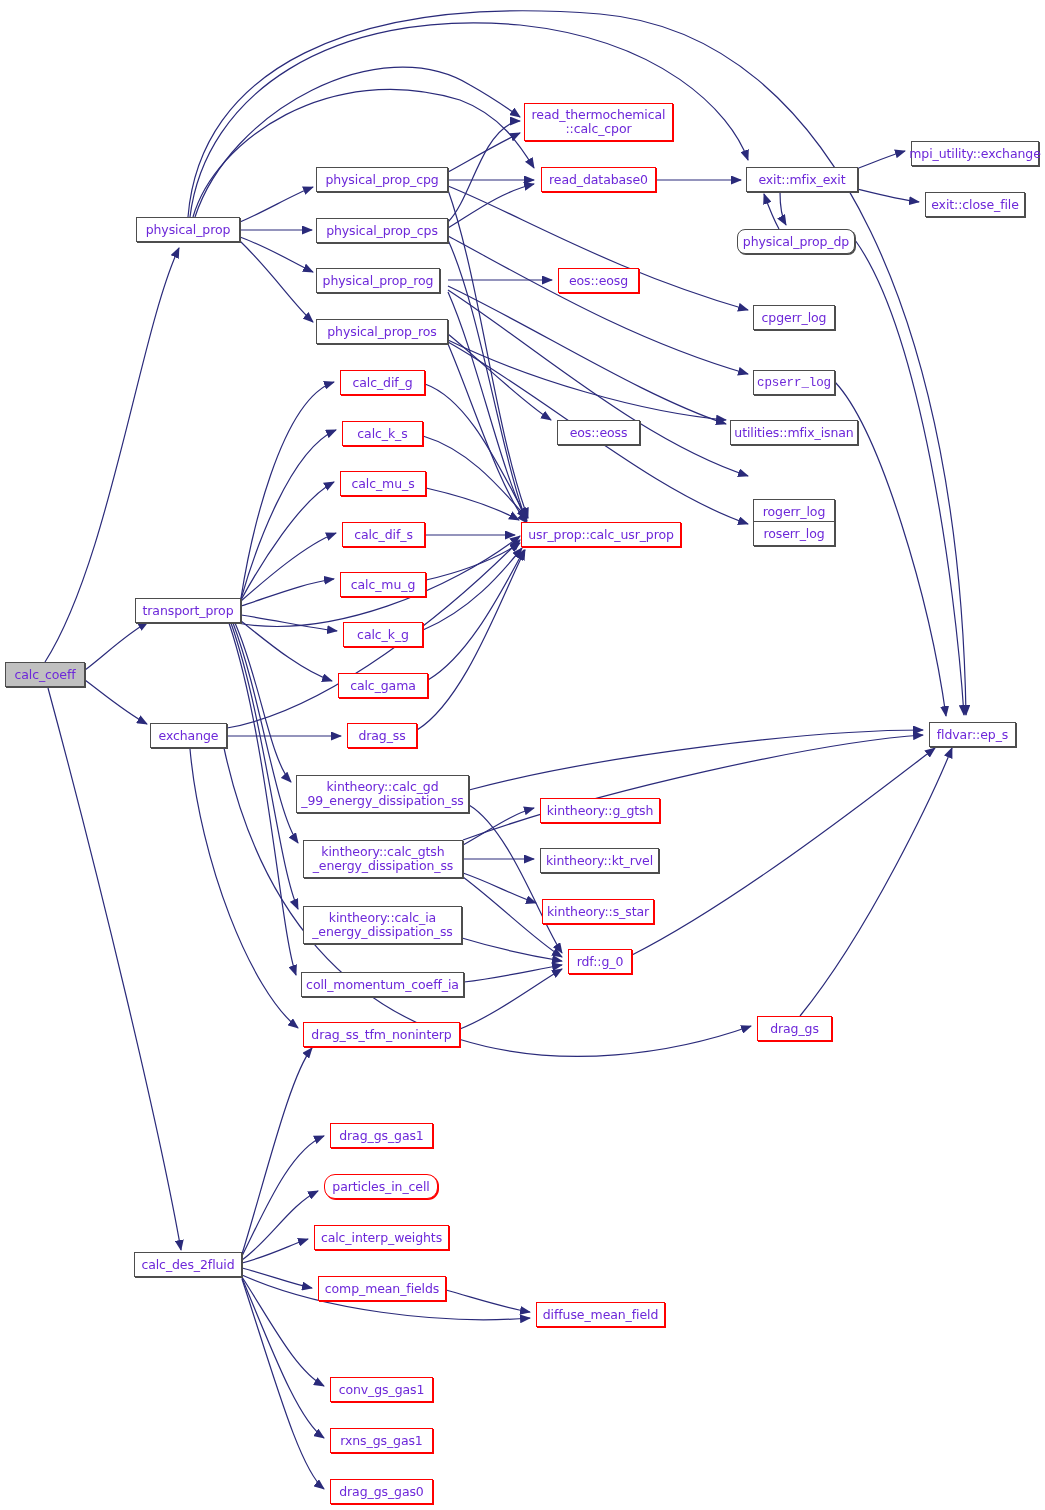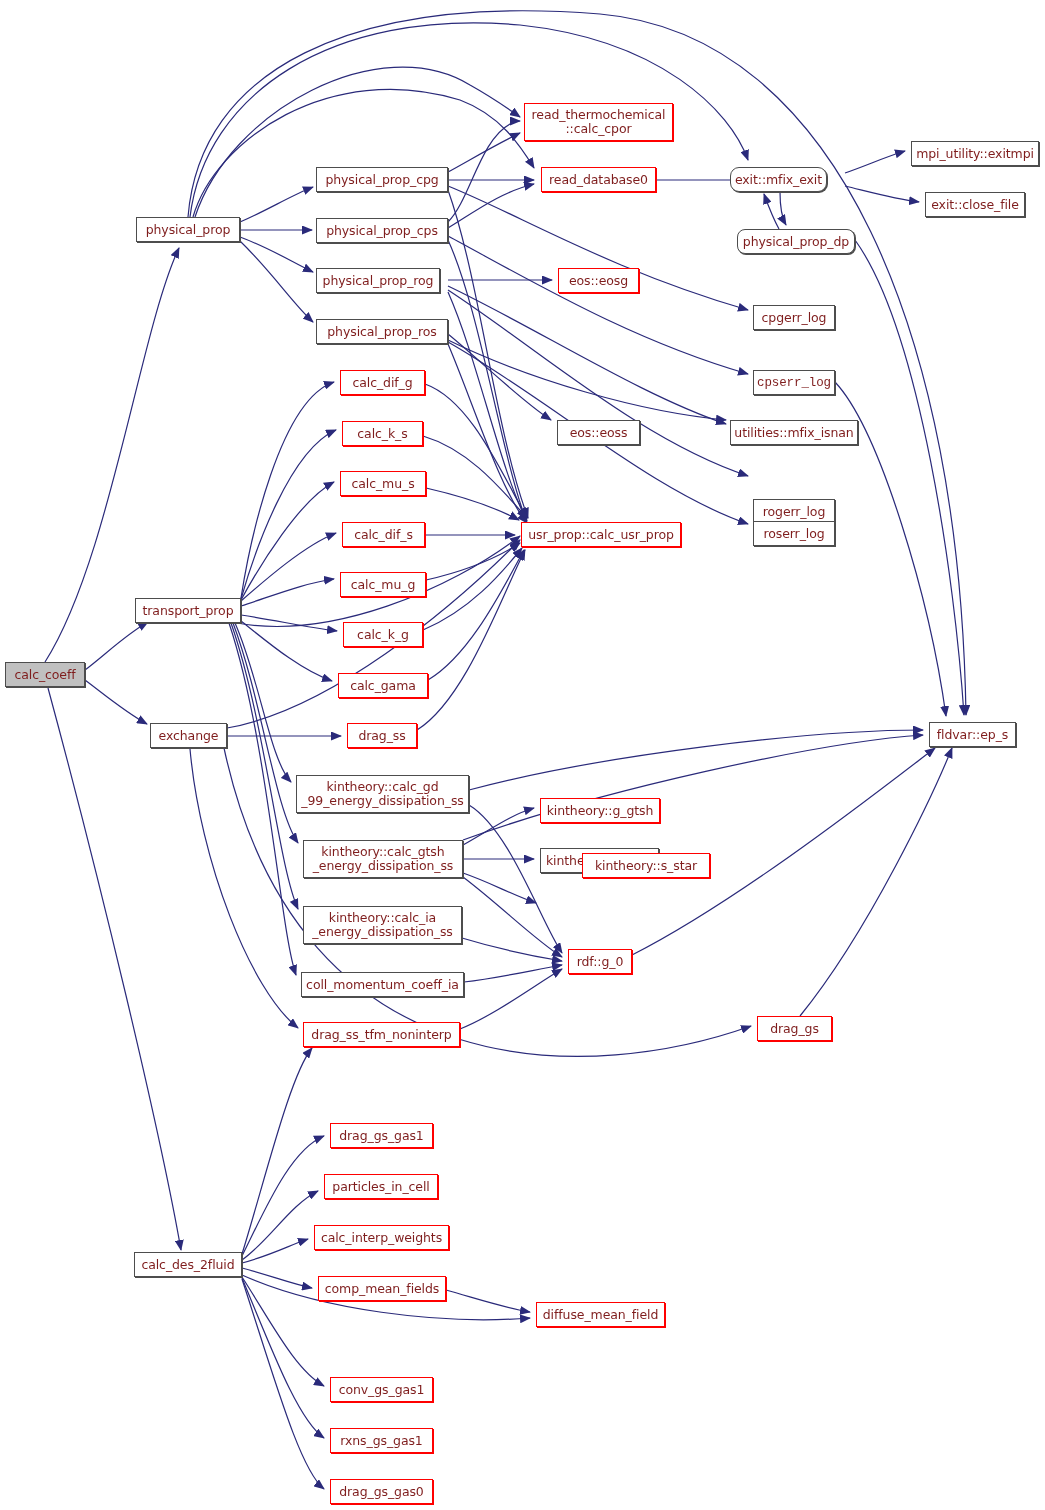--- a/index.html
+++ b/index.html
@@ -1,21 +1,21 @@
 <!DOCTYPE html>
 <html><head>
 <meta charset="utf-8">
 <style>
   html,body{margin:0;padding:0;background:#ffffff;}
   body{font-family:"DejaVu Sans", sans-serif;}
   #canvas{position:relative;width:1045px;height:1510px;background:#fff;overflow:hidden;}
   #edges{position:absolute;left:0;top:0;width:1045px;height:1510px;}
   .node{position:absolute;box-sizing:border-box;display:flex;align-items:center;
         justify-content:center;text-align:center;background:#ffffff;
-        font-size:12.5px;color:#7f1d1d;line-height:1.12;white-space:pre-line;
+        font-size:12.5px;color:#6d28d9;line-height:1.12;white-space:pre-line;
         letter-spacing:-0.1px;}
   .node.gray{border:1px solid #4d4d4d;box-shadow:1px 1px 0 0 #4d4d4d;background:#c0c0c0;}
   .node.black{border:1px solid #4d4d4d;box-shadow:1px 1px 0 0 #4d4d4d;background:#ffffff;}
   .node.red{border:1px solid #ff0000;box-shadow:1px 1px 0 0 #ff0000;background:#ffffff;}
 </style>
 </head>
 <body>
 
 <div id="canvas">
   <svg id="edges" viewBox="0 0 1045 1510" xmlns="http://www.w3.org/2000/svg">
@@ -135,34 +135,34 @@
       <div class="node black" style="left: 301px; top: 972px; width: 163px; height: 25px;">coll_momentum_coeff_ia</div>
       <div class="node red" style="left: 303px; top: 1022px; width: 157px; height: 25px;">drag_ss_tfm_noninterp</div>
       <div class="node red" style="left: 524px; top: 103px; width: 149px; height: 38px;">read_thermochemical
 ::calc_cpor</div>
       <div class="node red" style="left: 541px; top: 167px; width: 115px; height: 25px;">read_database0</div>
       <div class="node red" style="left: 558px; top: 268px; width: 81px; height: 25px;">eos::eosg</div>
       <div class="node black" style="left: 557px; top: 420px; width: 83px; height: 25px;">eos::eoss</div>
       <div class="node red" style="left: 521px; top: 522px; width: 160px; height: 25px;">usr_prop::calc_usr_prop</div>
       <div class="node red" style="left: 540px; top: 798px; width: 120px; height: 25px;">kintheory::g_gtsh</div>
       <div class="node black" style="left: 540px; top: 848px; width: 119px; height: 25px;">kintheory::kt_rvel</div>
-      <div class="node red" style="left: 542px; top: 853px; width: 128px; height: 25px; margin-left: 40px;">kintheory::s_star</div>
+      <div class="node red" style="left: 542px; top: 899px; width: 112px; height: 25px;">kintheory::s_star</div>
       <div class="node red" style="left: 568px; top: 949px; width: 64px; height: 25px;">rdf::g_0</div>
       <div class="node red" style="left: 757px; top: 1016px; width: 75px; height: 25px;">drag_gs</div>
       <div class="node red" style="left: 330px; top: 1123px; width: 103px; height: 25px;">drag_gs_gas1</div>
-      <div class="node red" style="left: 324px; top: 1174px; width: 114px; height: 25px;">particles_in_cell</div>
+      <div class="node red" style="left: 324px; top: 1174px; width: 114px; height: 25px; border-radius: 11px;">particles_in_cell</div>
       <div class="node red" style="left: 314px; top: 1225px; width: 135px; height: 25px;">calc_interp_weights</div>
       <div class="node red" style="left: 318px; top: 1276px; width: 128px; height: 25px;">comp_mean_fields</div>
       <div class="node red" style="left: 536px; top: 1302px; width: 129px; height: 25px;">diffuse_mean_field</div>
       <div class="node red" style="left: 330px; top: 1377px; width: 103px; height: 25px;">conv_gs_gas1</div>
       <div class="node red" style="left: 330px; top: 1428px; width: 103px; height: 25px;">rxns_gs_gas1</div>
       <div class="node red" style="left: 330px; top: 1479px; width: 103px; height: 25px;">drag_gs_gas0</div>
-      <div class="node black" style="left: 730px; top: 167px; width: 97px; height: 25px; border-radius: 9px;">exit::mfix_exit</div>
+      <div class="node black" style="left: 746px; top: 167px; width: 112px; height: 25px;">exit::mfix_exit</div>
       <div class="node black" style="left: 737px; top: 229px; width: 118px; height: 25px; border-radius: 8px;">physical_prop_dp</div>
-      <div class="node black" style="left: 911px; top: 141px; width: 128px; height: 25px;">mpi_utility::exitmpi</div>
+      <div class="node black" style="left: 911px; top: 141px; width: 128px; height: 25px;">mpi_utility::exchange</div>
       <div class="node black" style="left: 925px; top: 192px; width: 100px; height: 25px;">exit::close_file</div>
       <div class="node black" style="left: 753px; top: 305px; width: 82px; height: 25px;">cpgerr_log</div>
       <div class="node black" style="left: 753px; top: 370px; width: 82px; height: 25px; font-family: Liberation Mono, monospace;">cpserr_log</div>
       <div class="node black" style="left: 730px; top: 420px; width: 128px; height: 25px;">utilities::mfix_isnan</div>
       <div class="node black" style="left: 753px; top: 471px; width: 82px; height: 25px; margin-top: 28px;">rogerr_log</div>
       <div class="node black" style="left: 753px; top: 521px; width: 82px; height: 25px;">roserr_log</div>
       <div class="node black" style="left: 929px; top: 722px; width: 87px; height: 25px;">fldvar::ep_s</div>
     </div>
 </div>
 

